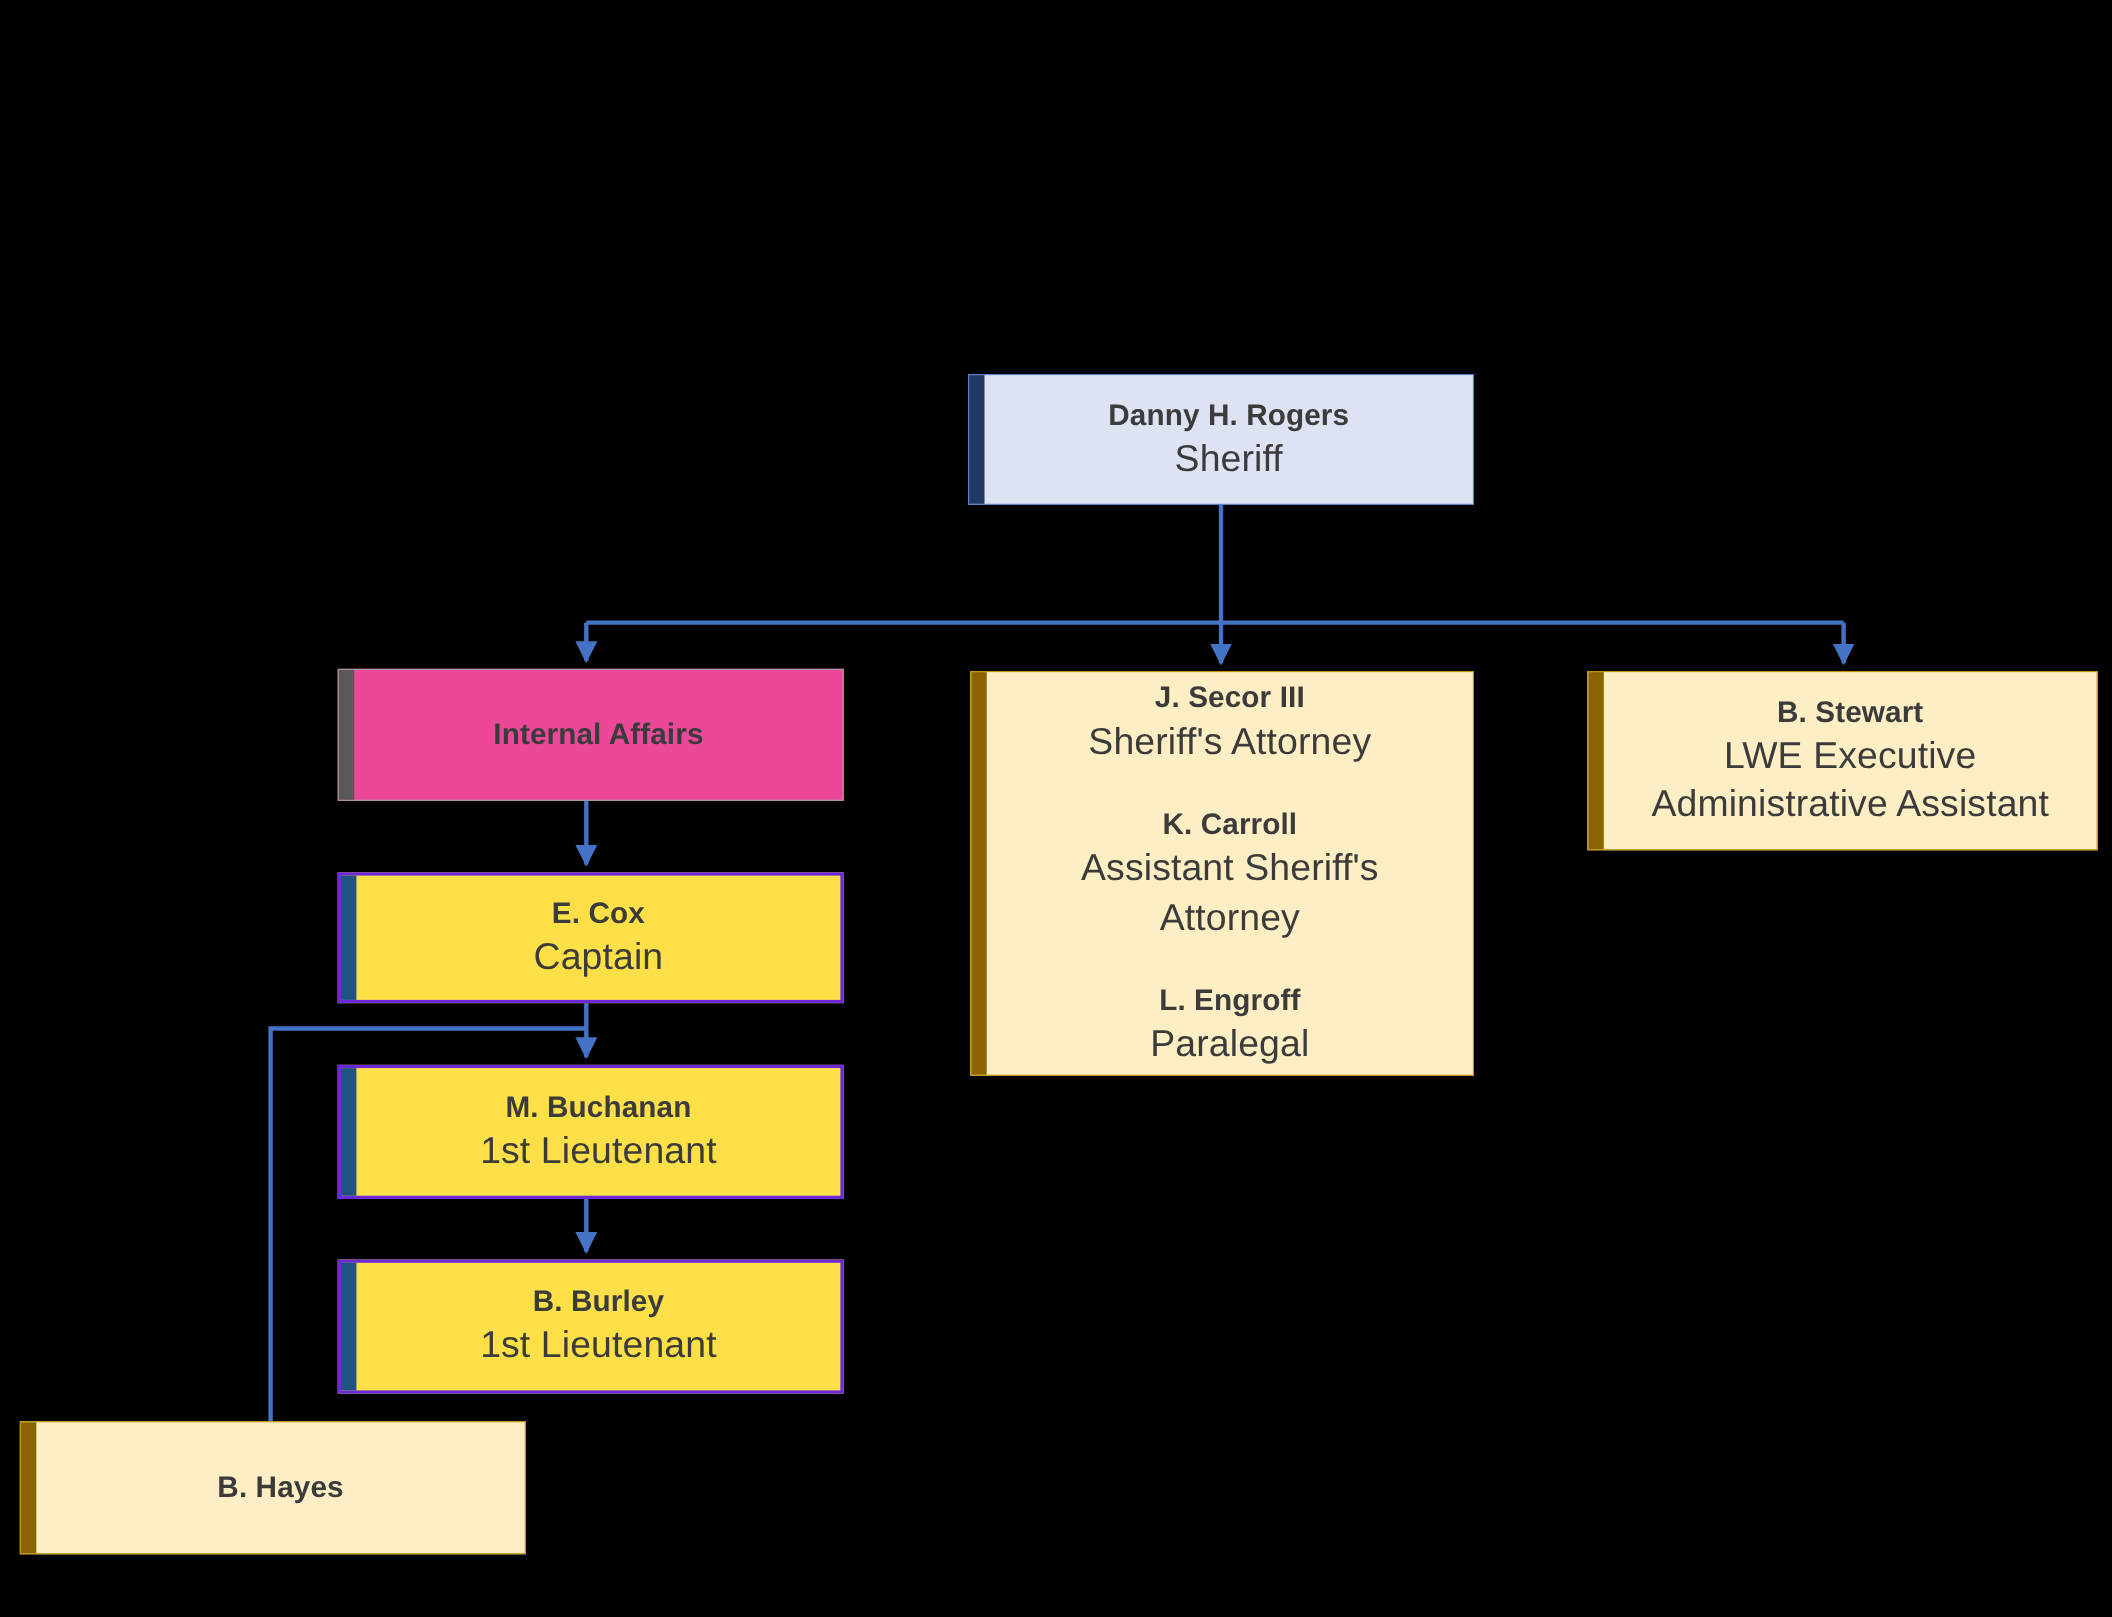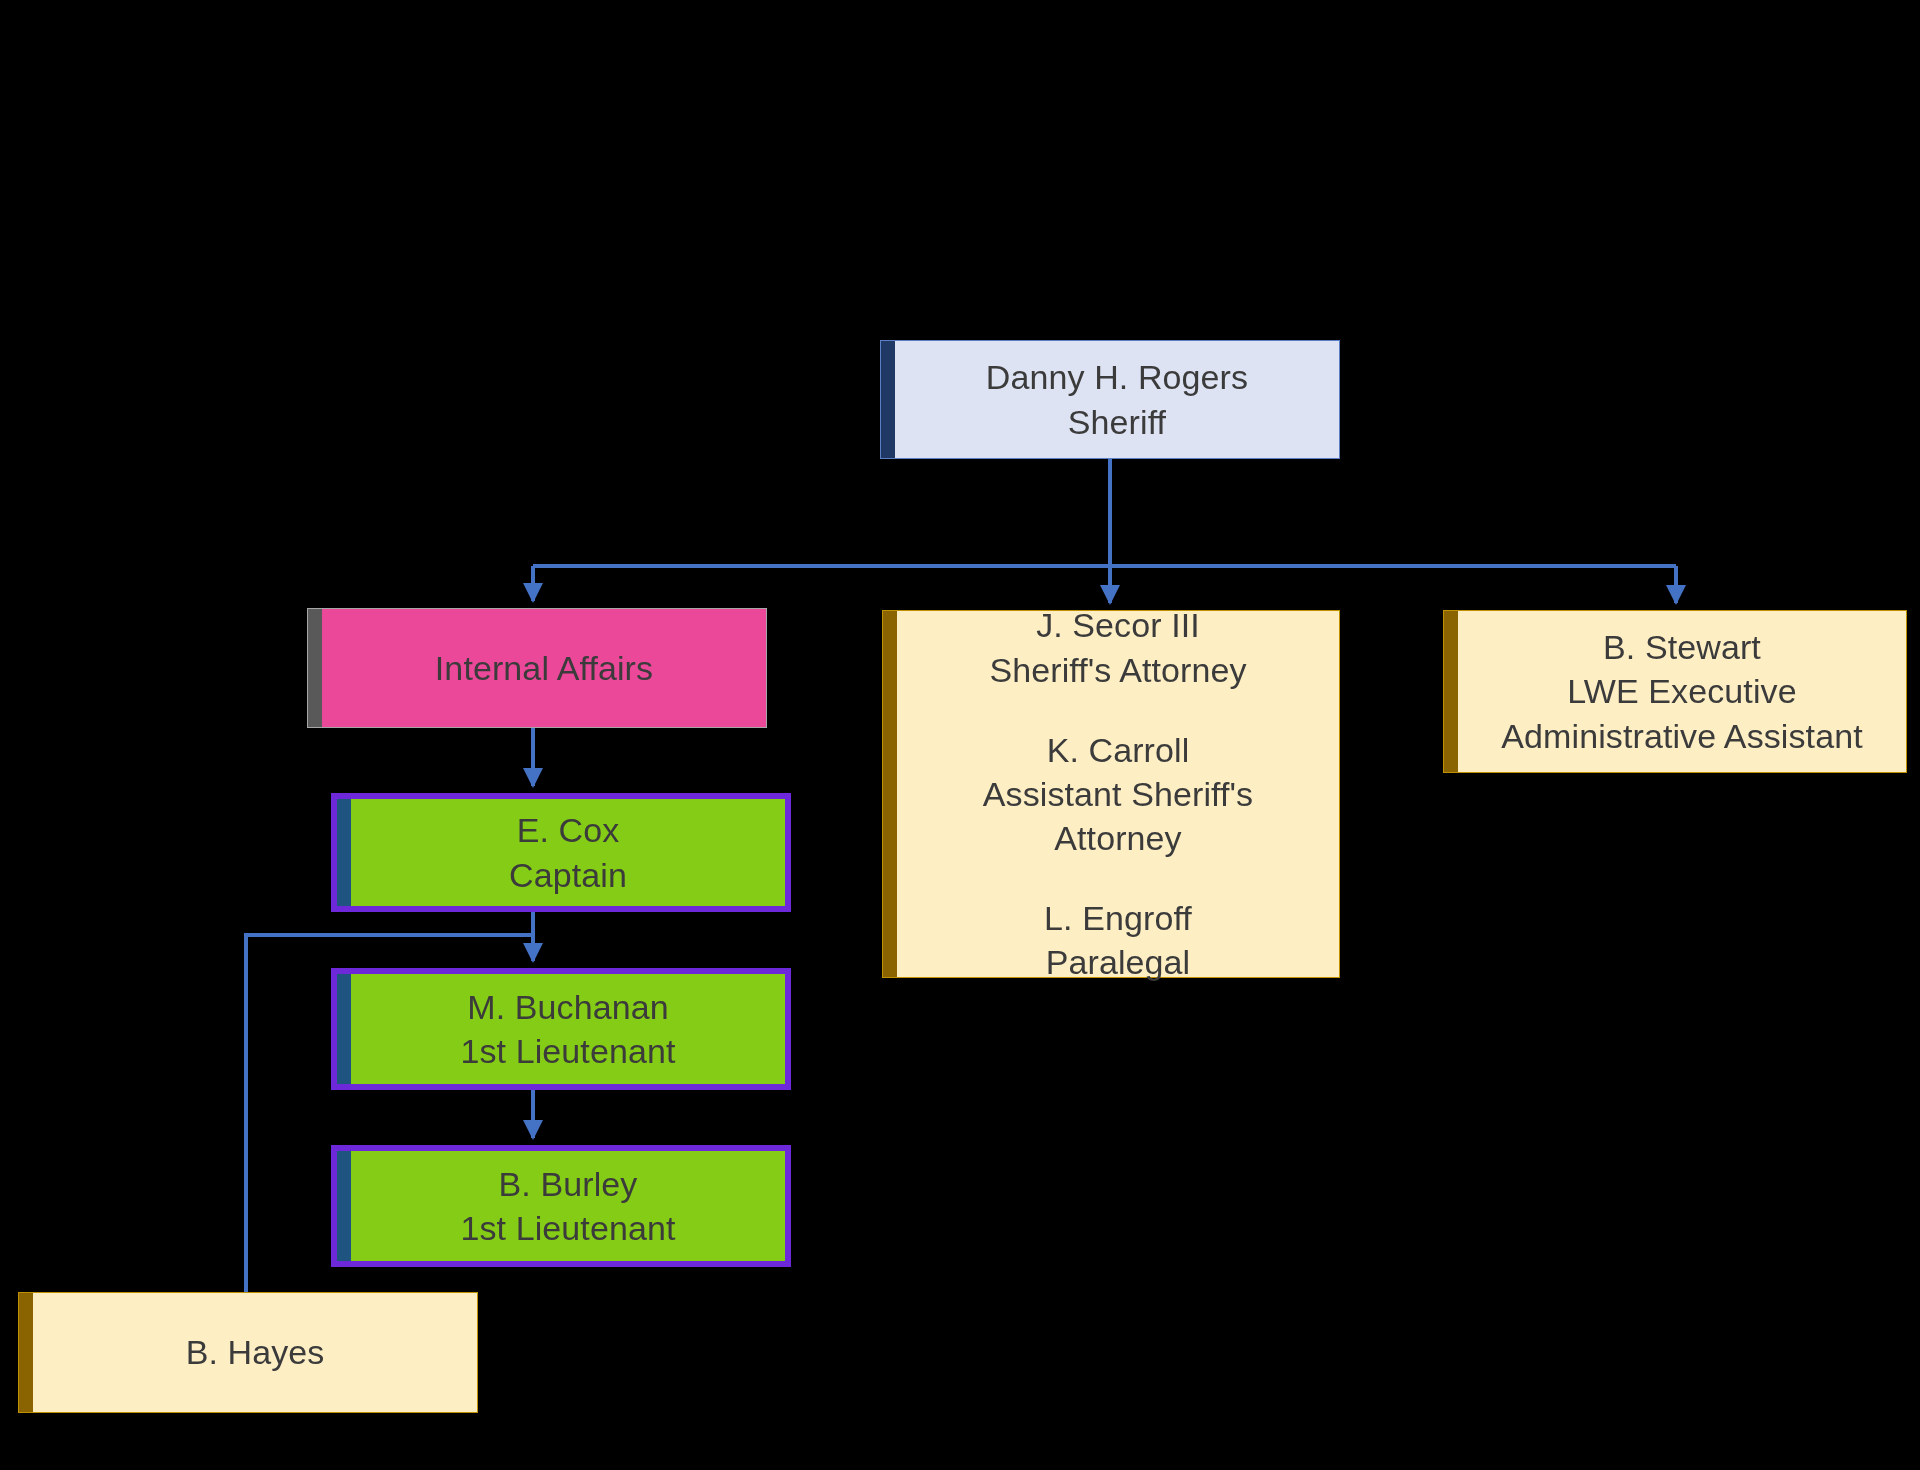--- a/index.html
+++ b/index.html
@@ -54,44 +54,43 @@
   }
   .node .body {
     position: relative;
     z-index: 1;
     width: 100%;
     padding: 0 20px 0 34px;
     box-sizing: border-box;
   }
 
   .name {
-    font-weight: normal;
-    font-size: 34px;
+    font-weight: bold;
+    font-size: 27px;
     color: #3b3b3b;
     letter-spacing: .1px;
   }
   .title {
     font-weight: normal;
     font-size: 34px;
     color: #3b3b3b;
     letter-spacing: .1px;
   }
   .spacer { height: 36px; }
 
   
   .v-sheriff {
     background: #dde3f3;
     border: 1px solid #5b7ec4;
   }
   .v-sheriff .accent { background: #1f3864; }
 
   .v-blue {
-    background: #84cc16;
-    border: 6px solid #6d28d9;
-    margin-left: 24px;
+    background: #fde047;
+    border: 3px solid #6d28d9;
   }
   .v-blue .accent { background: #1f5480; }
 
   .v-gray {
     background: #ec4899;
     border: 1px solid #a6a6a6;
   }
   .v-gray .accent { background: #595959; }
 
   .v-gold {

